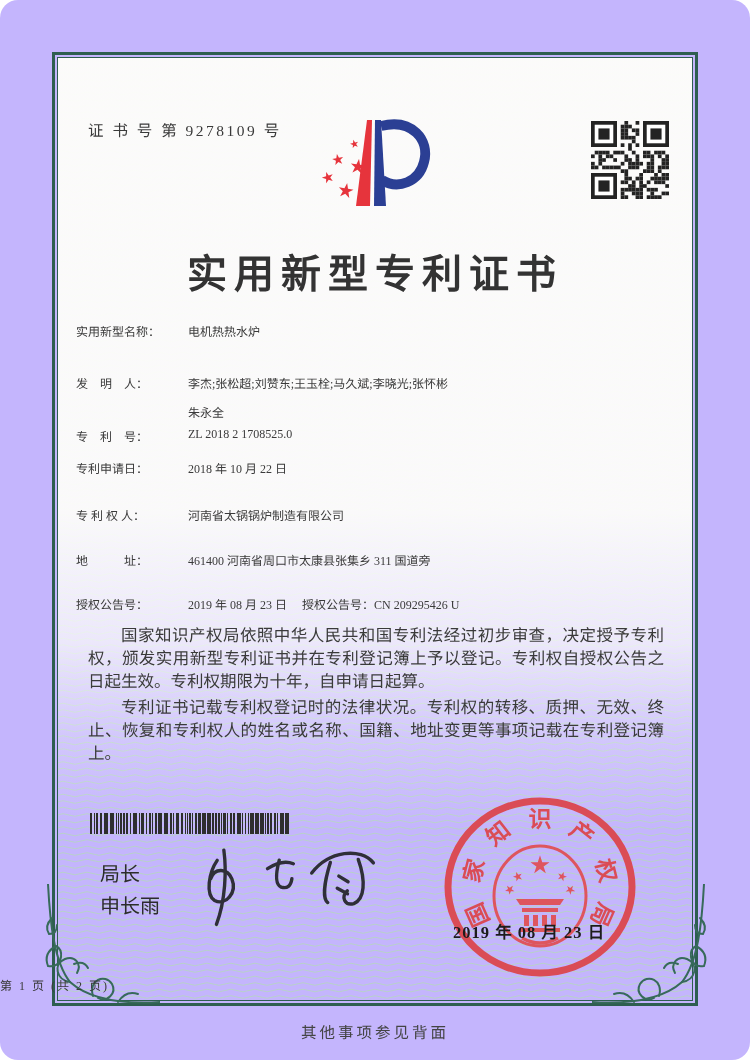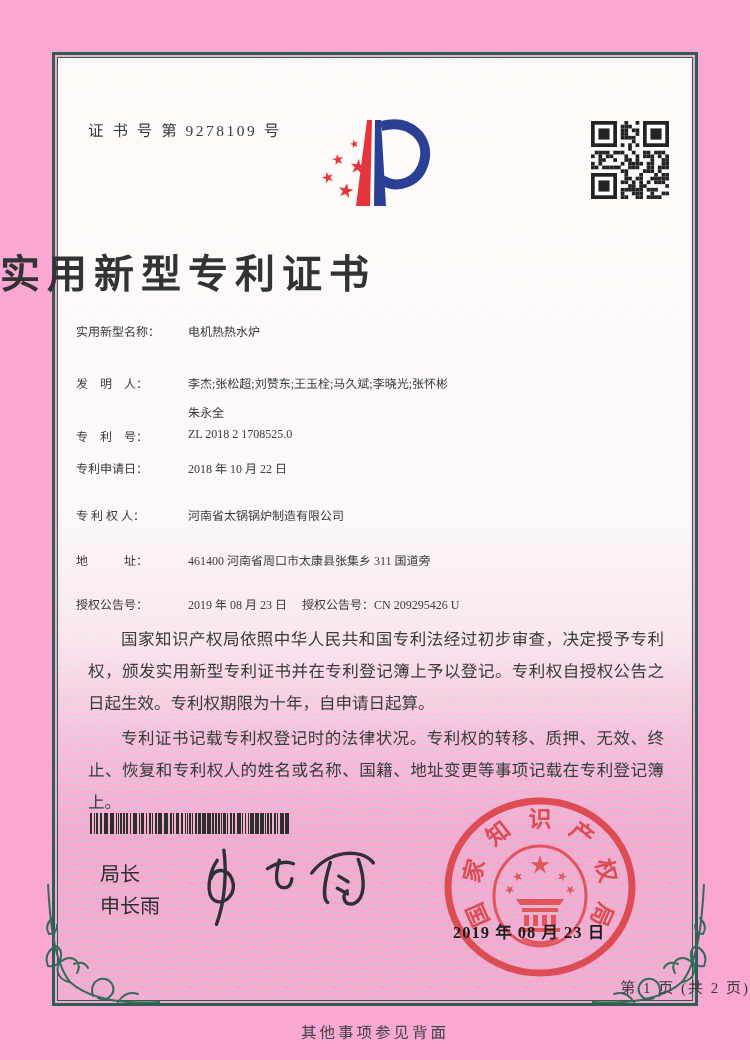--- a/index.html
+++ b/index.html
@@ -1,50 +1,50 @@
 <!DOCTYPE html>
 <html lang="zh-CN"><head>
 <meta charset="utf-8">
 <style>
   html,body{margin:0;padding:0;background:#ffffff;}
-  .page{position:relative;width:750px;height:1060px;background:#f9a8d4;overflow:hidden;
-        font-family:"Liberation Serif","DejaVu Serif",serif;color:#3a3a3a;}
+  .page{position:relative;width:750px;height:1060px;background:#c4b5fd;overflow:hidden;
+        font-family:"Liberation Serif","DejaVu Serif",serif;color:#3a3a3a;border-radius:18px;}
   .frame{position:absolute;left:52px;top:52px;width:646px;height:954px;
          border:3px solid #2e5e50;box-sizing:border-box;z-index:2;pointer-events:none;}
   .frame-inner{position:absolute;inset:2px;border:1px solid #2e5e50;}
   #waves{position:absolute;left:57px;top:57px;z-index:0;}
   .fade{position:absolute;left:57px;top:57px;width:636px;height:944px;z-index:1;
         background:linear-gradient(180deg,rgba(253,253,250,.97) 0%,rgba(253,253,250,.95) 48%,
         rgba(253,253,250,.7) 62%,rgba(253,253,250,.25) 72%,rgba(253,253,250,0) 82%);}
   .cert-no{position:absolute;left:88px;top:118px;font-size:15.5px;letter-spacing:2.5px;z-index:3;}
   .logo{position:absolute;left:312px;top:112px;z-index:3;}
   .qr{position:absolute;left:591px;top:121px;z-index:3;}
-  .title{position:absolute;left:0;right:0;top:242px;text-align:left;font-size:40px;
+  .title{position:absolute;left:0;right:0;top:242px;text-align:center;font-size:40px;
          font-weight:600;letter-spacing:7px;color:#333;z-index:3;}
   .row{position:absolute;left:76px;white-space:nowrap;font-size:12px;z-index:3;}
   .row .label{display:inline-block;width:112px;vertical-align:top;}
   .row .val{display:inline-block;vertical-align:top;}
   .val2-line{margin-top:11px;}
   .pair2{margin-left:15px;}
   .paras{position:absolute;left:88px;top:624px;width:576px;z-index:3;}
-  .paras p{margin:0 0 3px 0;font-size:16.5px;line-height:32px;text-indent:2em;
+  .paras p{margin:0 0 3px 0;font-size:16.5px;line-height:23px;text-indent:2em;
            text-align:justify;color:#3a3a3a;}
   .barcode{position:absolute;left:90px;top:813px;z-index:3;}
   .sig-label{position:absolute;left:100px;font-size:20px;z-index:3;
              font-family:"Liberation Sans","DejaVu Sans",sans-serif;color:#2c2c2c;}
   .sig-title{top:858px;}
   .sig-name{top:890px;}
   .signature{position:absolute;left:180px;top:838px;z-index:3;transform:rotate(-2deg);}
   .seal{position:absolute;left:430px;top:780px;z-index:3;opacity:.94;}
   .seal-ch{font-size:23px;font-weight:bold;fill:#dc464c;
            font-family:"Liberation Sans","DejaVu Sans",sans-serif;}
   .seal-date{position:absolute;left:453px;top:919px;font-size:16.5px;font-weight:600;
              color:#1c1c1c;letter-spacing:1px;z-index:4;}
-  .page-info{position:absolute;left:0;right:0;top:976px;text-align:right;
-             font-size:15px;letter-spacing:2px;z-index:3;}
+  .page-info{position:absolute;left:0;right:0;top:976px;text-align:left;
+             font-size:12px;letter-spacing:2px;z-index:3;}
   .back-note{position:absolute;left:0;right:0;top:1020px;text-align:center;
              font-size:15.5px;letter-spacing:3px;color:#444;z-index:3;}
   .corner{position:absolute;z-index:2;}
   .corner-bl{left:38px;top:884px;}
   .corner-br{left:592px;top:884px;transform:scaleX(-1);}
 </style>
 </head>
 <body>
 
 <div class="page">

